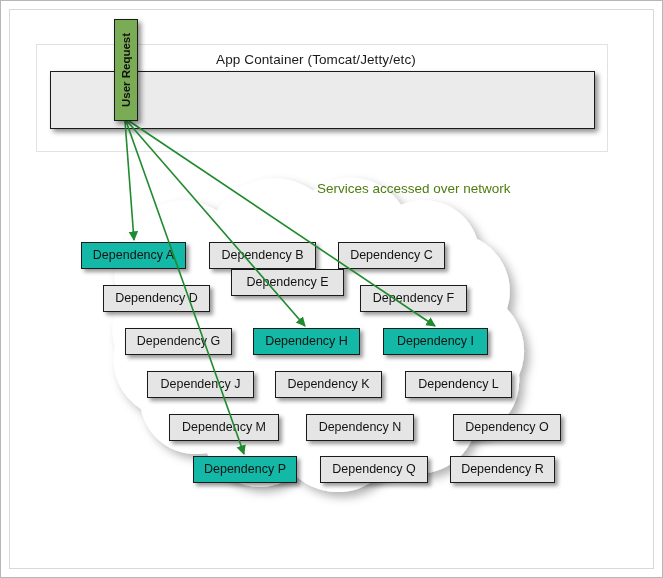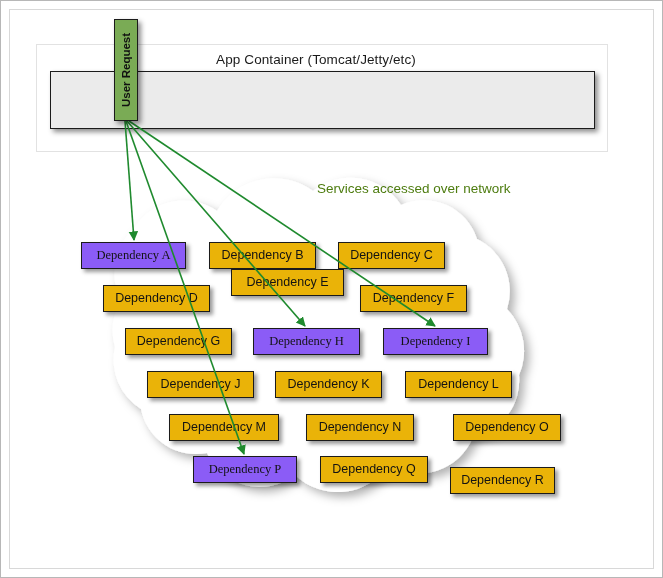--- a/index.html
+++ b/index.html
@@ -104,31 +104,30 @@
     color: #4d7c0f;
     white-space: nowrap;
     z-index: 12;
   }
 
   
   .dep {
     position: absolute;
     height: 27px;
     box-sizing: border-box;
-    background: #eab308;
+    background: #e5e5e5;
     border: 1.5px solid #1b1b1b;
     box-shadow: 3px 3px 4px rgba(0,0,0,0.40);
     display: flex;
     align-items: center;
     justify-content: center;
     z-index: 20;
   }
   .dep.green {
-    background: #8b5cf6;
-    font-family: Liberation Serif, serif;
+    background: #14b8a6;
   }
   .dep .dep-label {
     font-size: 12.5px;
     color: #131313;
     white-space: nowrap;
     line-height: 1;
   }
 
   
   #arrow-layer {
@@ -230,21 +229,21 @@
       </div>
       <div class="dep" style="left: 452px; top: 413px; width: 108px;">
         <span class="dep-label">Dependency O</span>
       </div>
       <div class="dep green" style="left: 192px; top: 455px; width: 104px;">
         <span class="dep-label">Dependency P</span>
       </div>
       <div class="dep" style="left: 319px; top: 455px; width: 108px;">
         <span class="dep-label">Dependency Q</span>
       </div>
-      <div class="dep" style="left: 449px; top: 466px; width: 105px;">
+      <div class="dep" style="left: 449px; top: 455px; width: 105px;">
         <span class="dep-label">Dependency R</span>
       </div>
     </div>
 
   <svg id="arrow-layer" viewBox="0 0 663 578">
     <defs>
       <marker id="arrowHead" markerWidth="7" markerHeight="7" refX="5.4" refY="3" orient="auto" markerUnits="strokeWidth">
         <path d="M0,0 L6,3 L0,6 z" fill="#1f8a2e"></path>
       </marker>
     </defs>

